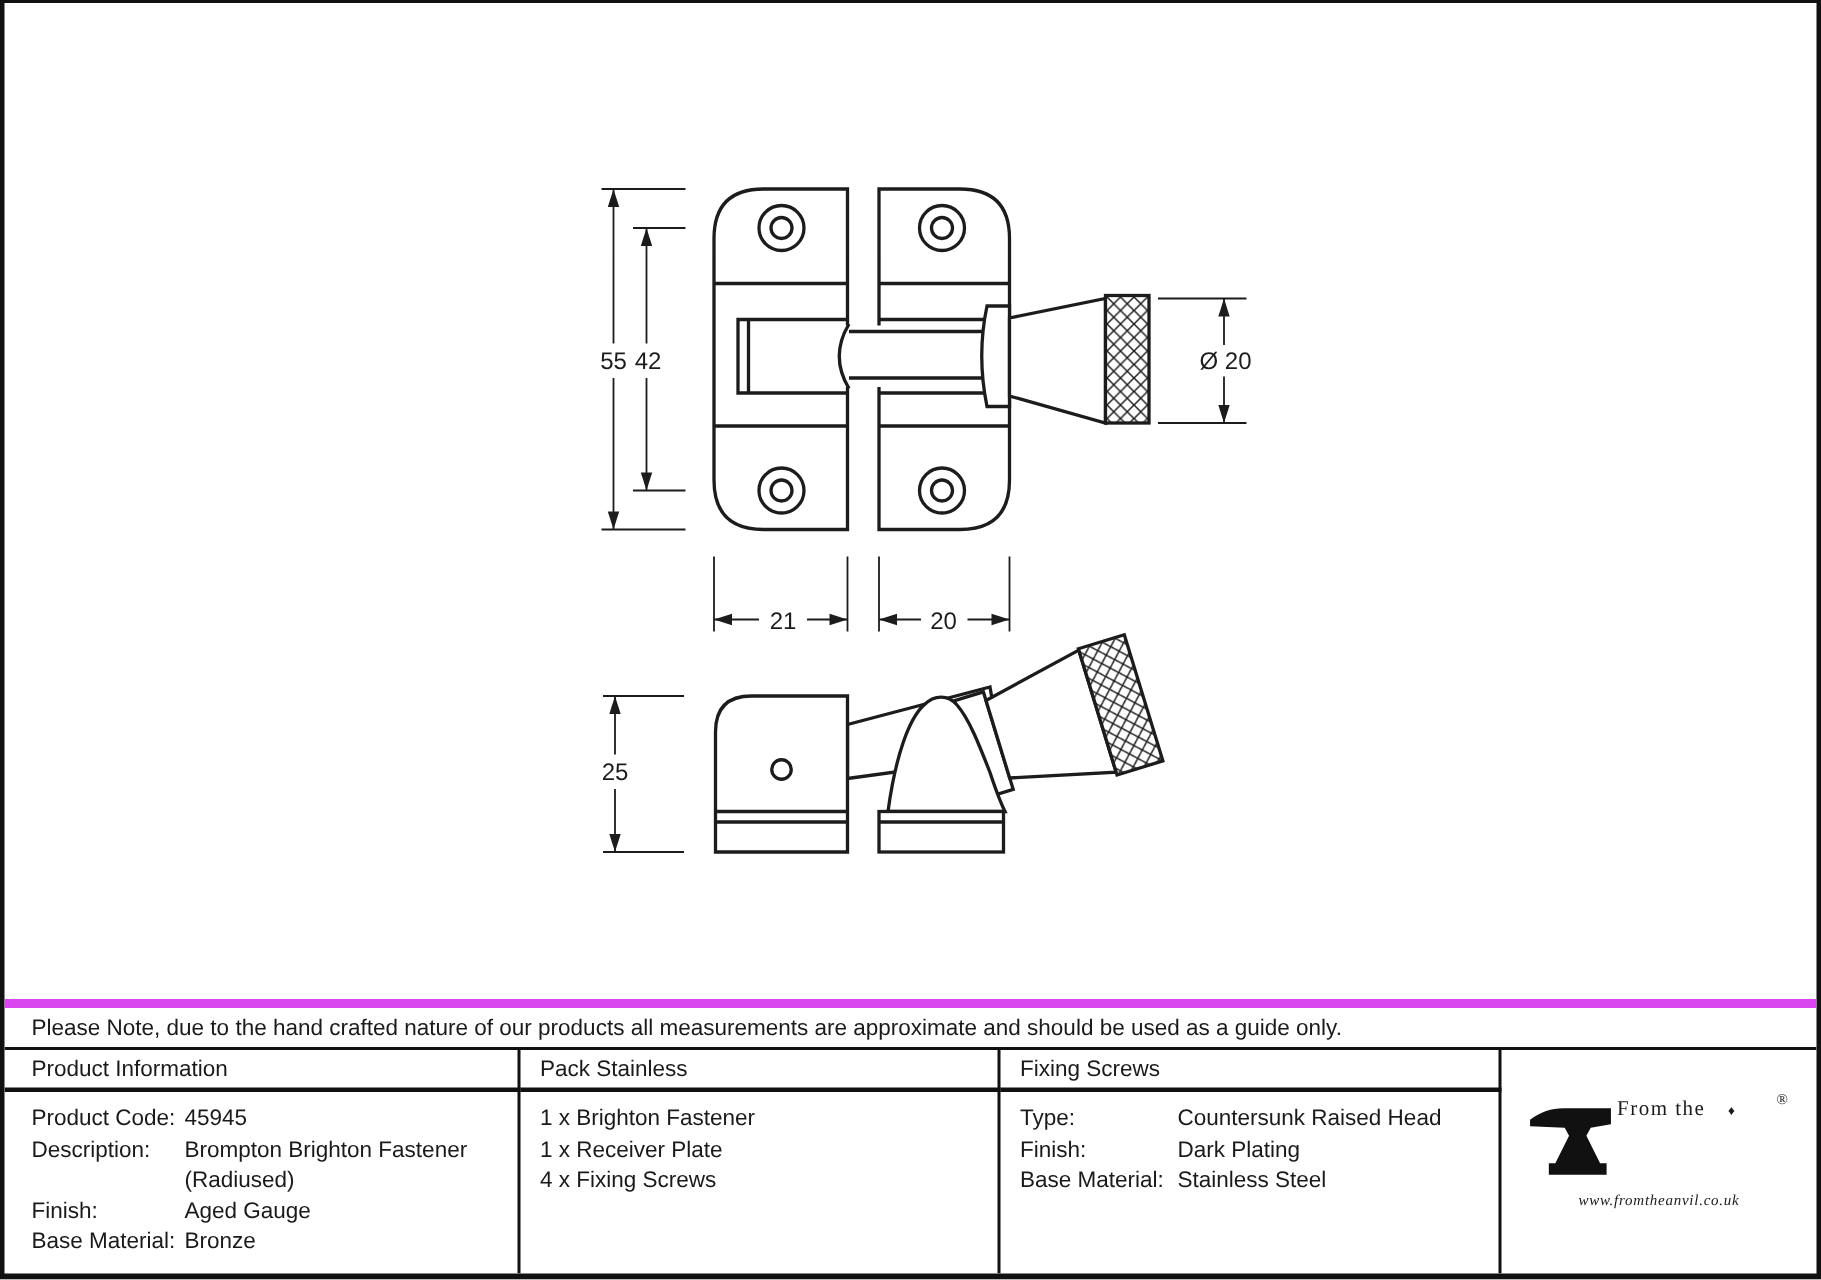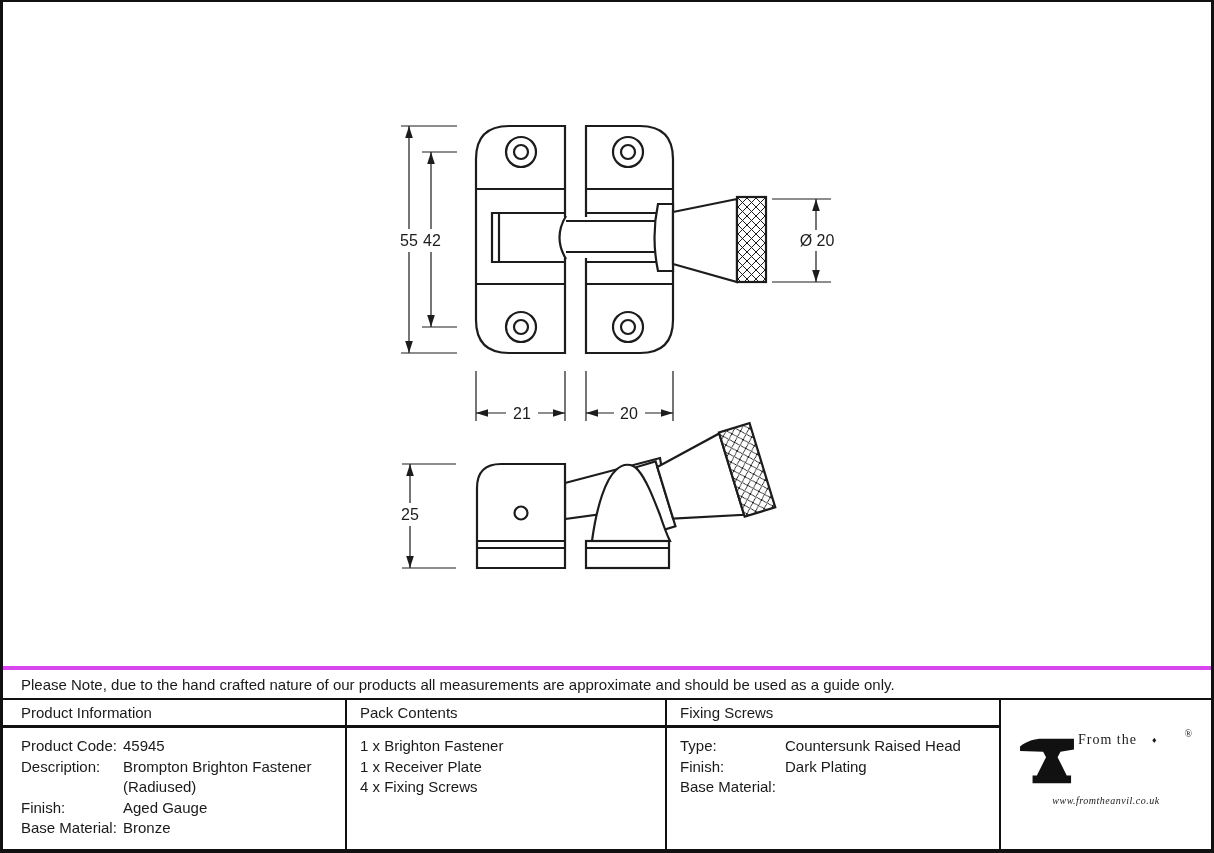--- a/index.html
+++ b/index.html
@@ -11,21 +11,21 @@
     overflow: hidden;
   }
   .drawing { position:absolute; top:0; left:0; right:0; height:852px; }
   .drawing svg { display:block; }
   svg text.dim {
     font-family:"Liberation Sans", sans-serif; font-size:16px; fill:#1c1c1c;
     text-anchor:middle;
   }
   .note-row {
     position:absolute; top:664px; left:0; right:0; height:34px;
-    border-top:4px solid #d946ef; border-bottom:2px solid #111;
+    border-top:6px solid #d946ef; border-bottom:2px solid #111;
     display:flex; align-items:center; padding-left:18px;
     font-size:15px;
   }
   .info-table {
     position:absolute; top:698px; bottom:0; left:0; right:0;
     display:grid; grid-template-columns: 344px 320px 334px 1fr;
     grid-template-rows: 28px 1fr;
     font-size:15px;
   }
   .cell { border-right:2px solid #111; }
@@ -168,21 +168,21 @@
   <div class="note-row">
     <span>Please Note, due to the hand crafted nature of our products all measurements are approximate and should be used as a guide only.</span>
   </div>
 
   <div class="info-table">
 
     <div class="cell cell-h first">
       <span>Product Information</span>
     </div>
     <div class="cell cell-h">
-      <span>Pack Contents</span>
+      <span>Pack Stainless</span>
     </div>
     <div class="cell cell-h">
       <span>Fixing Screws</span>
     </div>
 
     <div class="logo-cell">
       <div class="logo">
         <div class="logo-main">
           <svg class="anvil-svg" width="58" height="52" viewBox="0 0 60 54">
             <path fill="#111" d="M 2,12 C 9,6.5 17,4 25,4 L 58,4 L 58,15 L 44,17.5 L 41,23 L 50.5,42 L 55,42 L 55,50 L 15,50 L 15,42 L 19.5,42 L 29,23 L 26,17.5 L 2,16.5 Z"></path>
@@ -228,17 +228,18 @@
       <div class="kv3">
         <span>Type:</span>
         <span>Countersunk Raised Head</span>
       </div>
       <div class="kv3">
         <span>Finish:</span>
         <span>Dark Plating</span>
       </div>
       <div class="kv3">
         <span>Base Material:</span>
+        <span>Stainless Steel</span>
       </div>
     </div>
 
   </div>
 </div>
 
 </body></html>

